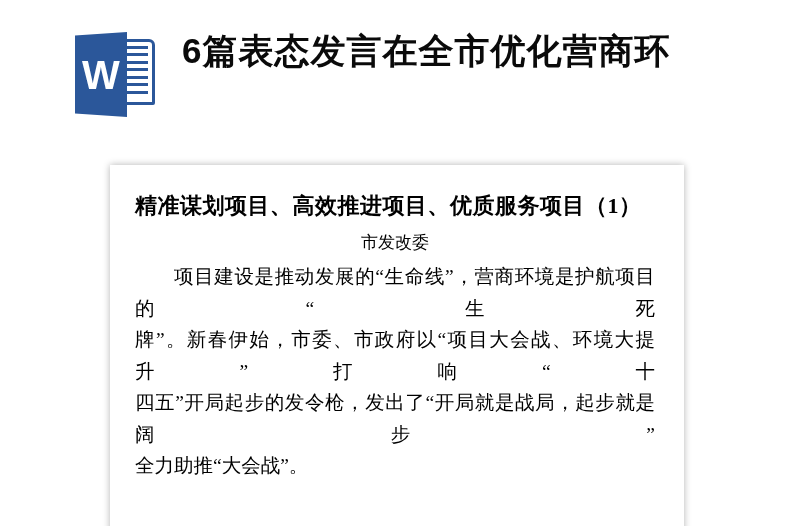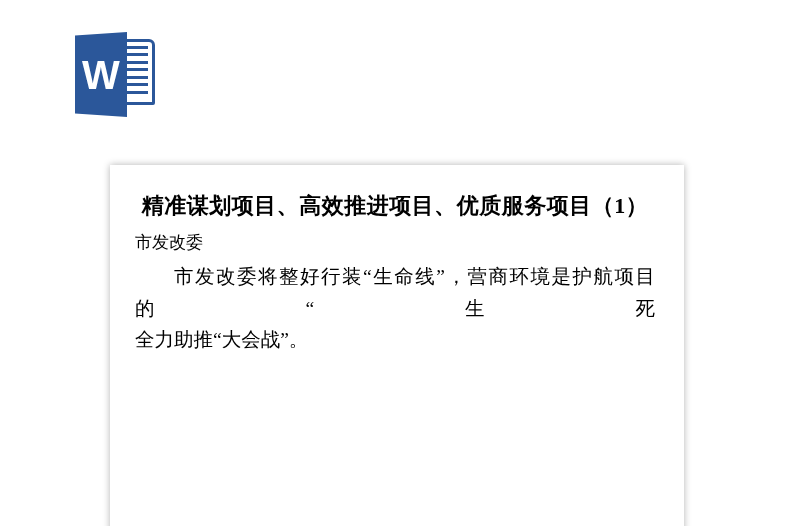--- a/index.html
+++ b/index.html
@@ -41,25 +41,25 @@
   }
 
   
   .doc-page{
     position:absolute;left:110px;top:165px;width:574px;height:900px;
     background:#ffffff;box-shadow:0 0 7px rgba(0,0,0,0.30);
     box-sizing:border-box;padding:26px 29px 0 25px;
     color:#000000;
   }
   .doc-title{
-    text-align:center;font-size:22px;font-weight:bold;
+    font-size:22px;font-weight:bold;
     line-height:30px;letter-spacing:0.5px;
   }
   .doc-department{
-    text-align:left;font-size:17px;line-height:24px;margin-top:10px;
+    text-align:center;font-size:17px;line-height:24px;margin-top:10px;
   }
   .doc-body{margin-top:6px;font-size:19.5px;}
   .doc-line{
     line-height:31.5px;
     text-align:justify;text-align-last:justify;
     white-space:normal;
   }
   .doc-line.left{text-align:left;text-align-last:left;}
   .doc-line.indent{text-indent:39px;}
 </style>
@@ -69,24 +69,27 @@
 <div class="header">
   <div class="word-icon">
     <div class="page">
       <div class="lines"></div>
     </div>
     <div class="cover">
       <span>W</span>
     </div>
   </div>
   <div class="header-title">
+    <div>6篇表态发言在全市优化营商环</div>
   </div>
 </div>
 
 <div class="doc-page">
   <div class="doc-title">精准谋划项目、高效推进项目、优质服务项目（1）</div>
   <div class="doc-department">市发改委</div>
   <div class="doc-body">
-    <div class="doc-line indent">市发改委将整好行装“生命线”，营商环境是护航项目的“生死</div>
+    <div class="doc-line indent">项目建设是推动发展的“生命线”，营商环境是护航项目的“生死</div>
+    <div class="doc-line">牌”。新春伊始，市委、市政府以“项目大会战、环境大提升”打响“十</div>
+    <div class="doc-line">四五”开局起步的发令枪，发出了“开局就是战局，起步就是阔步”</div>
     <div class="doc-line left">全力助推“大会战”。</div>
 
   </div>
 </div>
 
 </body></html>

